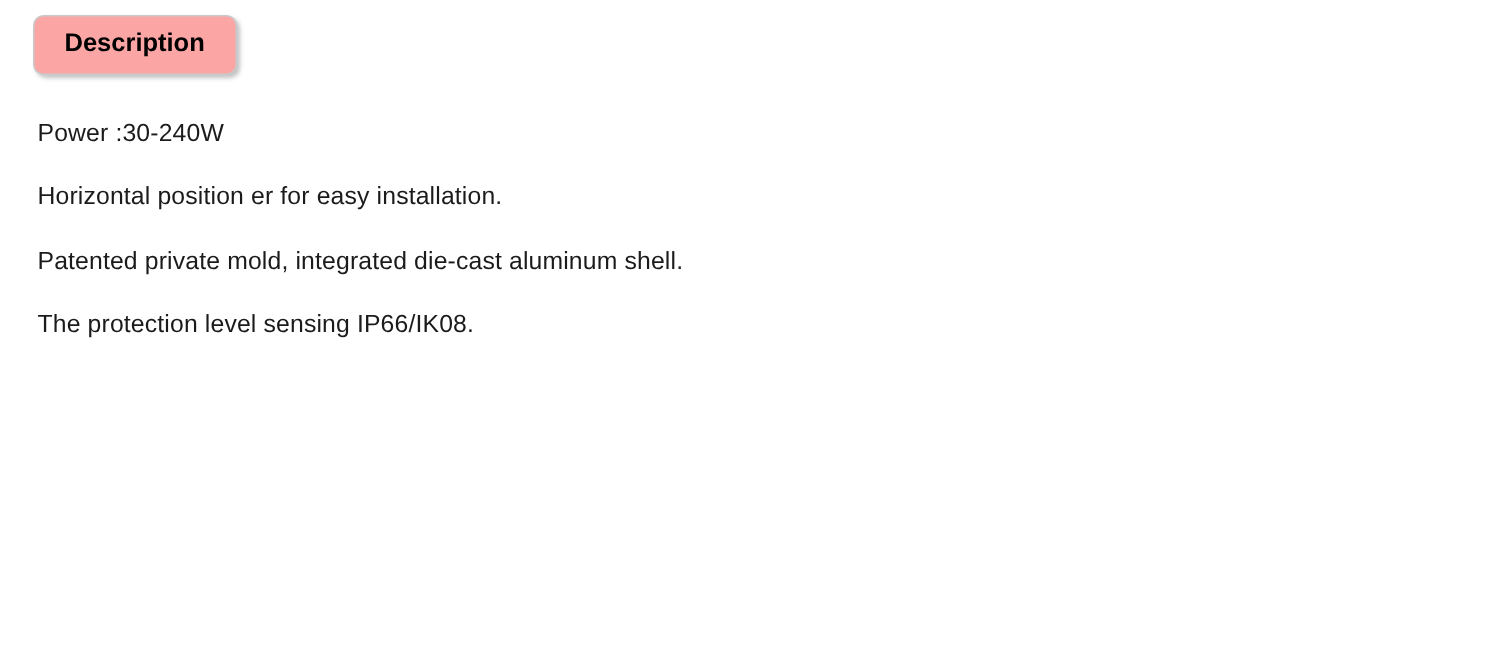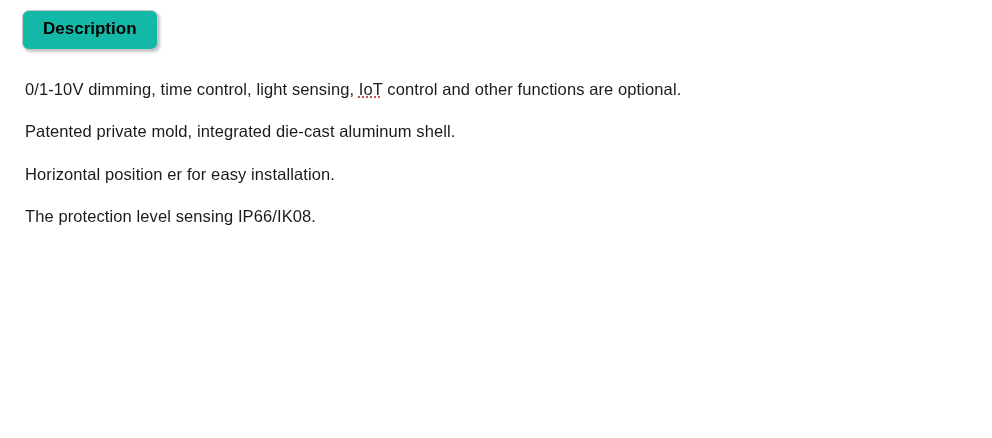--- a/index.html
+++ b/index.html
@@ -27,21 +27,21 @@
     top: 0;
     width: 992px;
     height: 62px;
   }
   .tab {
     position: absolute;
     left: 22px;
     top: 10px;
     display: inline-block;
     padding: 9px 20px 10px 20px;
-    background: #14b8a6;
+    background: #fca5a5;
     border: 1px solid #c9c9c9;
     border-radius: 7px;
     box-shadow: 2px 2px 3px rgba(120,120,120,0.45);
     font-size: 17px;
     font-weight: bold;
     color: #000000;
     line-height: 1.1;
     white-space: nowrap;
   }
   
@@ -78,28 +78,26 @@
 <body>
 
 <div class="page">
 
   <div class="tab-row">
     <div class="tab">Description</div>
   </div>
 
   <div class="desc-body">
 
+    <p class="desc-line">Power :30-240W</p>
 
 
 
-    <p class="desc-line">
-      <span>0/1-10V dimming, time control, light sensing, </span><span class="spellcheck">IoT</span><span> control and other functions are optional.</span>
-    </p>
+
+    <p class="desc-line">Horizontal position er for easy installation.</p>
 
     <p class="desc-line">Patented private mold, integrated die-cast aluminum shell.</p>
-
-    <p class="desc-line">Horizontal position er for easy installation.</p>
 
 
     <p class="desc-line">The protection level sensing IP66/IK08.</p>
 
   </div>
 </div>
 
 </body></html>

